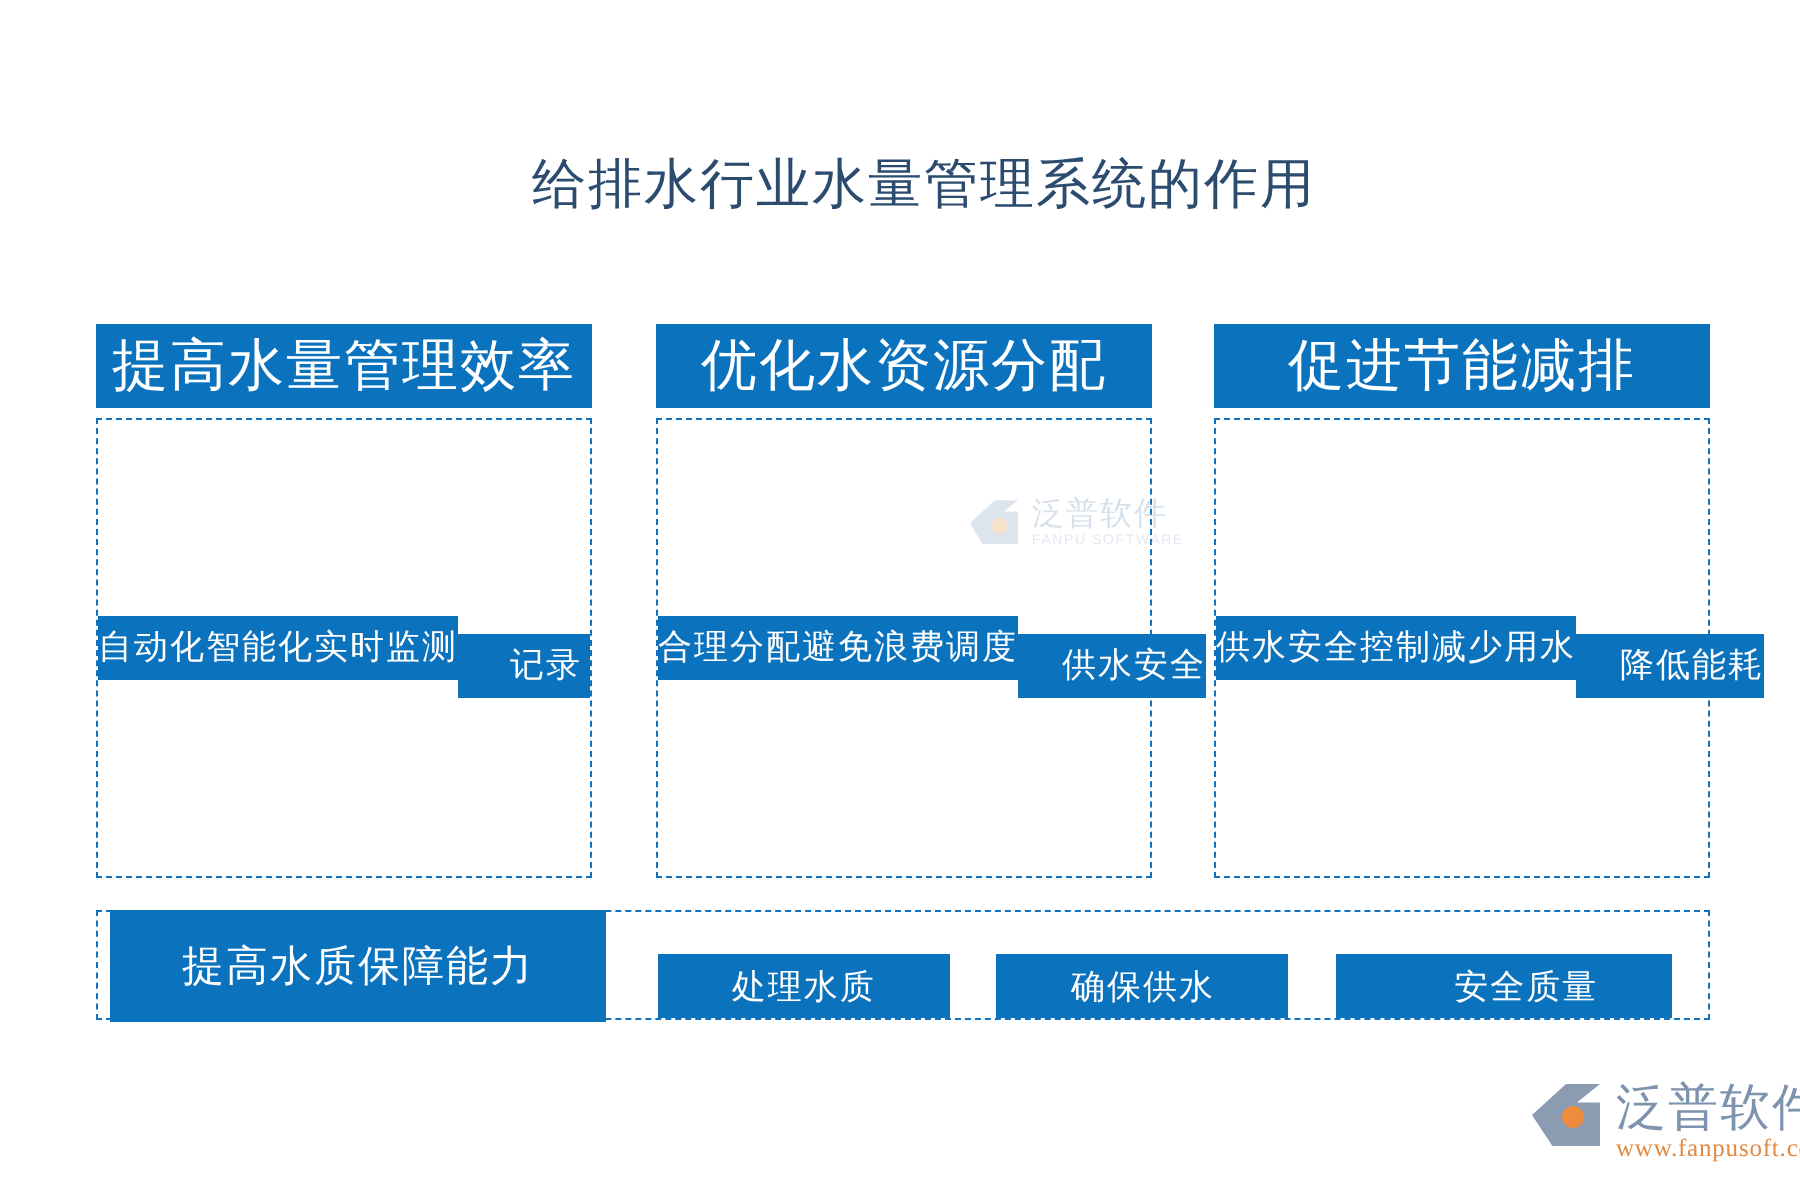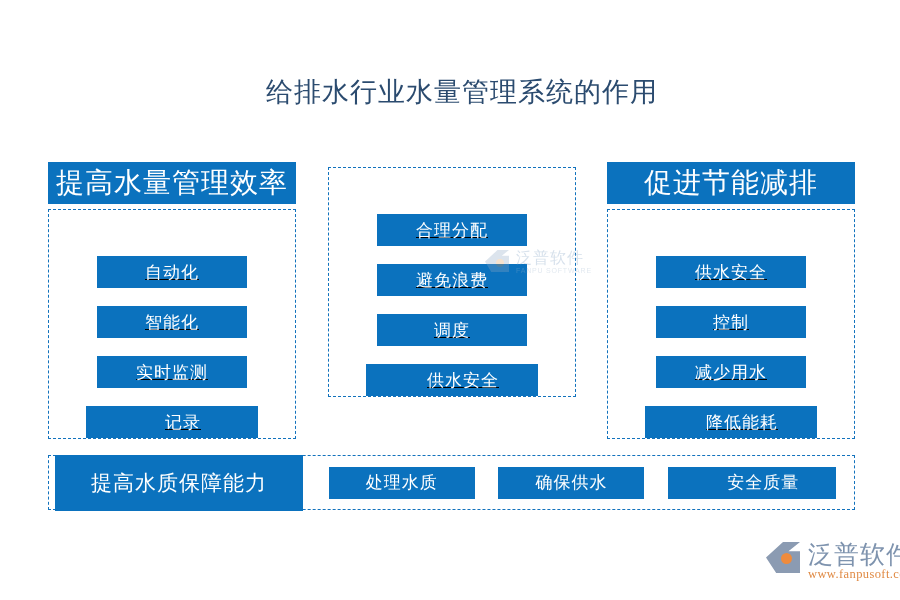--- a/index.html
+++ b/index.html
@@ -59,25 +59,24 @@
     letter-spacing: 1px;
     white-space: nowrap;
   }
 
   .col-body {
     margin-top: 5px;
     height: 230px;
     border: 1.5px dashed #1272bd;
     box-sizing: border-box;
     display: flex;
-    flex-direction: column;
-    align-items: center;
-    justify-content: flex-end;
+    flex-direction: row;
+    align-items: center;
+    justify-content: flex-start;
     padding-top: 17px;
-    text-decoration: underline;
   }
 
   .item-chip {
     width: 150px;
     height: 32px;
     background: #0b72be;
     color: #ffffff;
     display: flex;
     align-items: center;
     justify-content: center;
@@ -110,21 +109,21 @@
     align-items: center;
     justify-content: center;
     font-size: 21px;
     letter-spacing: 1px;
     white-space: nowrap;
     flex: none;
   }
   .bottom-items {
     flex: 1;
     display: flex;
-    align-items: center;
+    align-items: flex-end;
     justify-content: space-around;
     height: 100%;
     padding: 0 6px 0 14px;
     box-sizing: border-box;
   }
   .bottom-items .item-chip {
     margin-bottom: 0;
     width: 146px;
   }
 
@@ -230,20 +229,21 @@
     <div class="col-header">提高水量管理效率</div>
     <div class="col-body">
       <div class="item-chip">自动化</div>
       <div class="item-chip">智能化</div>
       <div class="item-chip">实时监测</div>
       <div class="item-chip">记录</div>
     </div>
   </div>
 
   <div class="column column-2">
+    <div class="col-header">优化水资源分配</div>
     <div class="col-body">
       <div class="item-chip">合理分配</div>
       <div class="item-chip">避免浪费</div>
       <div class="item-chip">调度</div>
       <div class="item-chip">供水安全</div>
     </div>
   </div>
 
   <div class="column column-3">
     <div class="col-header">促进节能减排</div>

